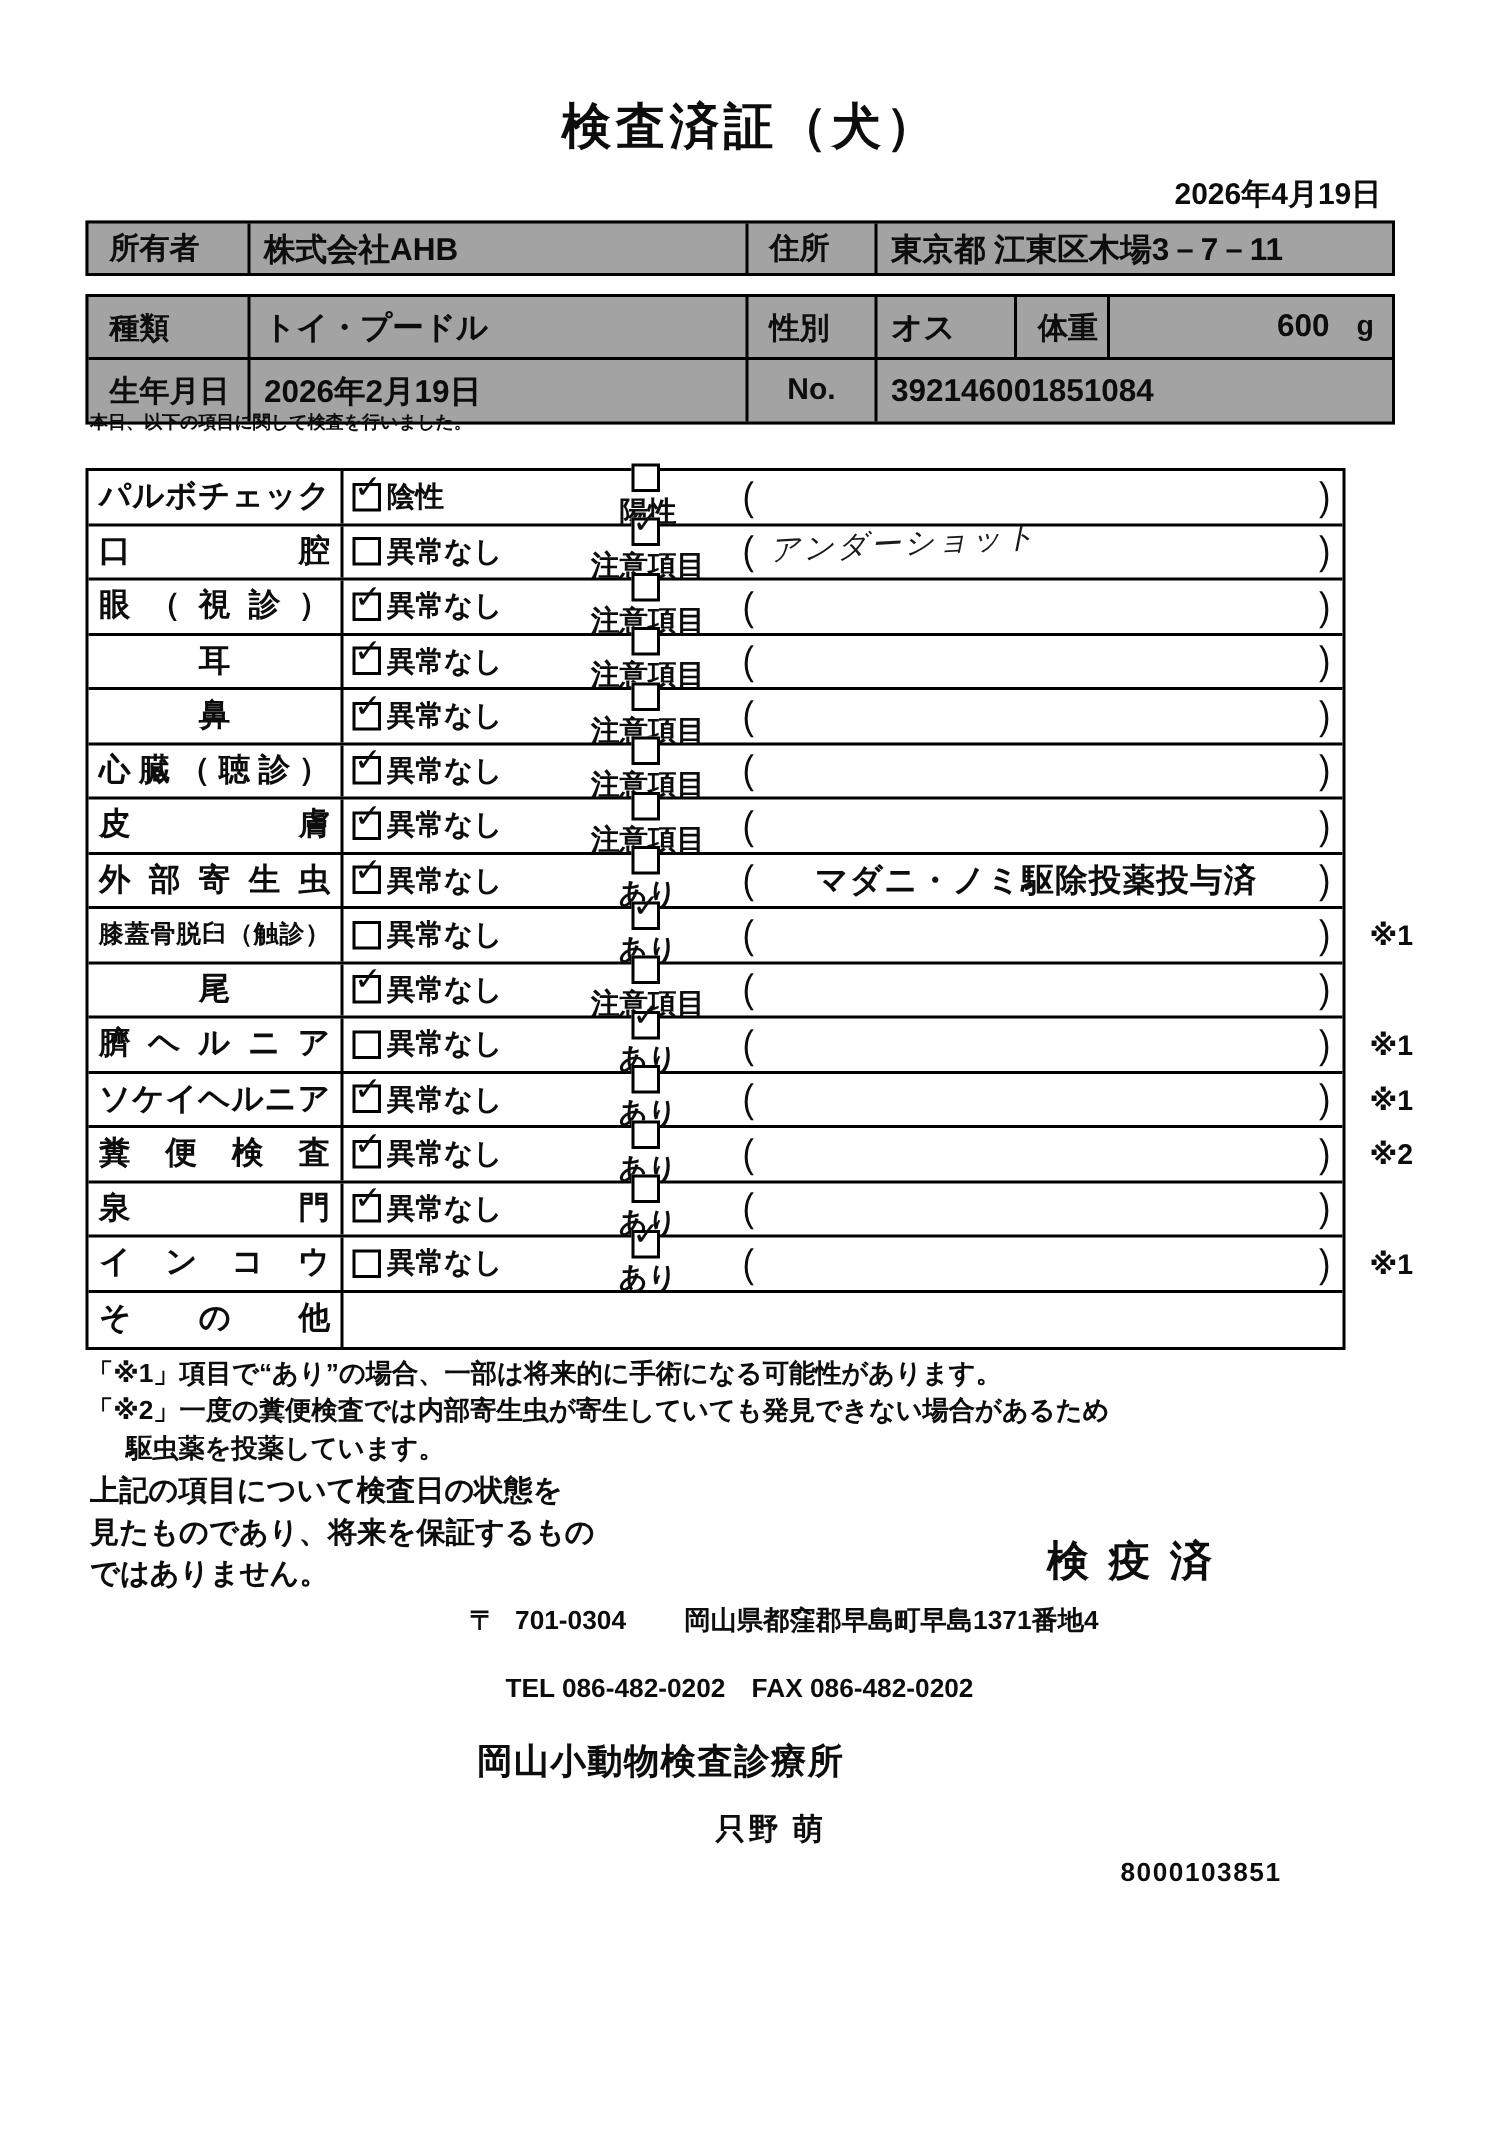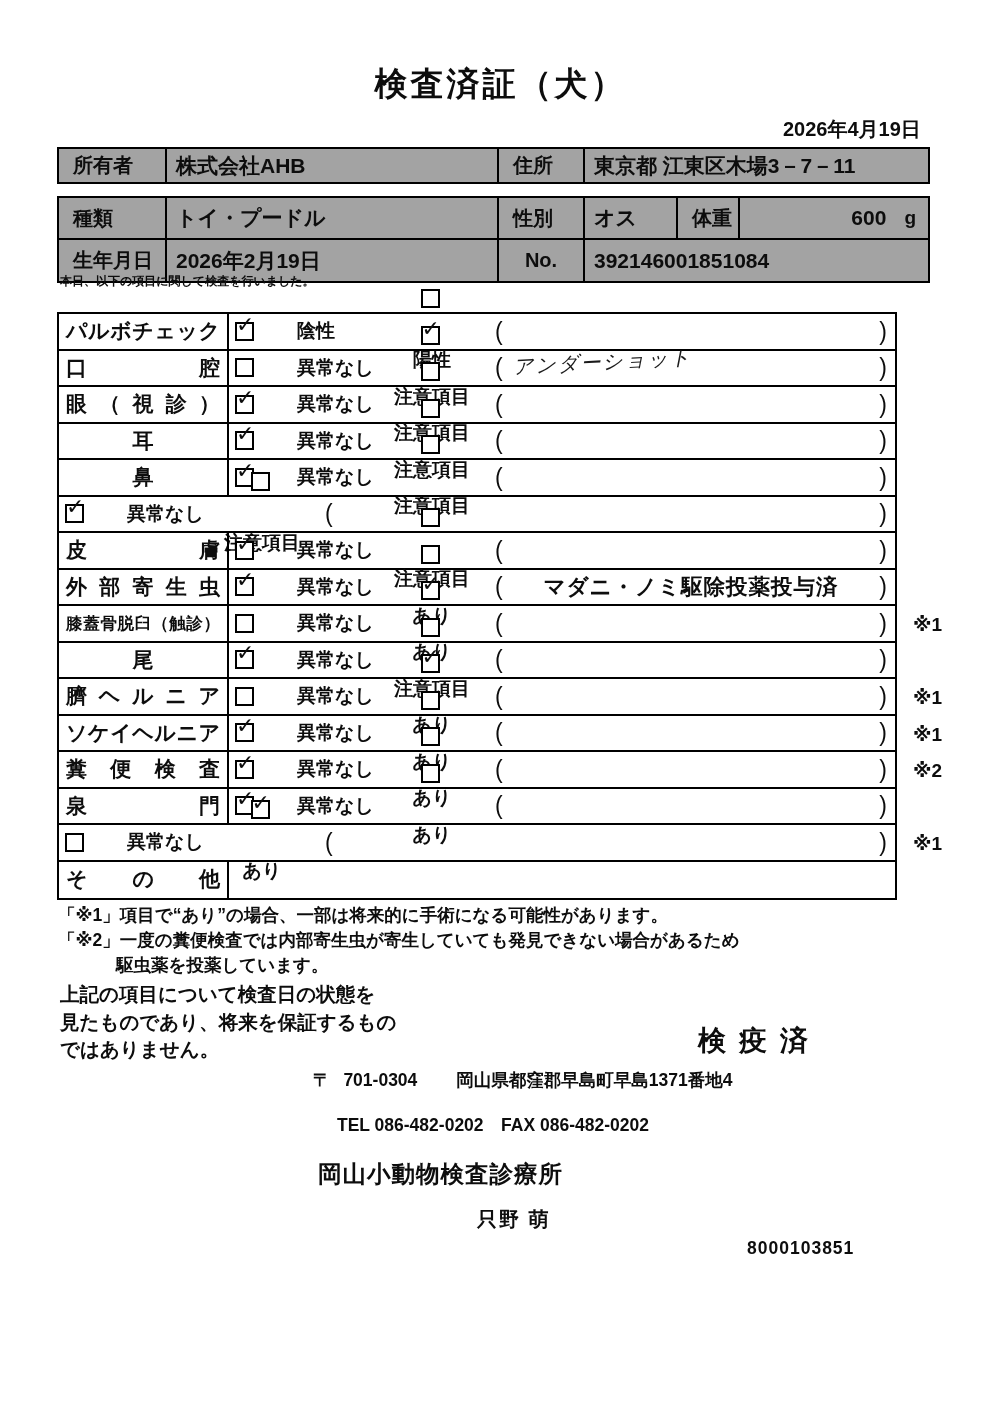--- a/index.html
+++ b/index.html
@@ -43,35 +43,35 @@
   .irow { display: flex; height: 36.5px; border-bottom: 2px solid #000; box-sizing: border-box; position: relative; align-items: stretch; }
   .irow:last-child { border-bottom: none; }
   .ilabel {
     width: 170px; flex: none; border-right: 2px solid #000; box-sizing: border-box;
     font-size: 21px; font-weight: 600; padding: 0 7px; line-height: 33px;
     text-align: justify; text-align-last: justify; overflow: hidden;
   }
   .ilabel.center { text-align: center; text-align-last: center; }
   .ilabel.small { font-size: 16.5px; line-height: 34px; }
   .icontent { flex: 1; display: flex; align-items: center; padding: 0 8px 0 6px; position: relative; }
-  .opt { display: flex; align-items: center; flex: none; gap: 39px; }
+  .opt { display: flex; align-items: center; flex: none; }
   .opt.first { width: 134px; }
   .opt.second { width: 126px; flex-direction: column; }
   .cb { width: 15px; height: 15px; border: 2px solid #000; box-sizing: content-box; margin-right: 4px; position: relative; flex: none; background: #fff; }
   .cb.checked::after { content: "\2713"; position: absolute; left: -1px; top: -11px; font-size: 22px; font-weight: 700; color: #0d0d0d; line-height: 1.1; }
   .opt-label { font-size: 19px; font-weight: 600; white-space: nowrap; }
   .paren { font-size: 23px; font-weight: 500; transform: scaleY(1.15); flex: none; }
   .note { flex: 1; padding: 0 10px; font-size: 20px; white-space: nowrap; overflow: visible; }
   .note.print { text-align: center; font-weight: 600; font-size: 21.5px; letter-spacing: 1px; }
   .note.handwritten { font-style: italic; font-weight: 500; font-size: 20px; letter-spacing: 2px; transform: rotate(-3deg); transform-origin: left center; color: #1a1a1a; }
   .marker { position: absolute; right: -47px; top: 7px; font-size: 19px; font-weight: 600; }
 
   
   .fnotes { position: absolute; top: 903px; left: 58px; font-size: 17.5px; font-weight: 600; line-height: 25px; }
-  .fn.indent { margin-left: 58px; }
+  .fn.indent { margin-left: 26px; }
   .stmt { position: absolute; top: 981px; left: 60px; font-size: 19.5px; font-weight: 700; line-height: 27.5px; }
   .stamp { position: absolute; top: 1022px; left: 698px; font-size: 28px; font-weight: 600; letter-spacing: 13px; }
 
   .postal { position: absolute; top: 1068px; left: 313px; font-size: 17.5px; font-weight: 600; }
   .postal .pc { margin-left: 8px; }
   .postal .addr { margin-left: 34px; }
   .tel { position: absolute; top: 1113px; left: 337px; font-size: 17.5px; font-weight: 600; }
   .clinic-name { position: absolute; top: 1158px; left: 318px; font-size: 23.5px; font-weight: 600; letter-spacing: 1px; }
   .vet-name { position: absolute; top: 1206px; left: 477px; font-size: 20px; font-weight: 600; letter-spacing: 2px; text-align: right; }
   .serial { position: absolute; top: 1238px; left: 747px; font-size: 17.5px; font-weight: 600; letter-spacing: 1px; }
@@ -189,20 +189,21 @@
           <span class="opt second">
             <span class="cb"></span>
             <span class="opt-label">注意項目</span>
           </span>
           <span class="paren">(</span>
           <span class="note"></span>
           <span class="paren">)</span>
         </div>
       </div>
       <div class="irow">
+        <div class="ilabel">心臓（聴診）</div>
         <div class="icontent">
           <span class="opt first">
             <span class="cb checked"></span>
             <span class="opt-label">異常なし</span>
           </span>
           <span class="opt second">
             <span class="cb"></span>
             <span class="opt-label">注意項目</span>
           </span>
           <span class="paren">(</span>
@@ -336,20 +337,21 @@
           <span class="opt second">
             <span class="cb"></span>
             <span class="opt-label">あり</span>
           </span>
           <span class="paren">(</span>
           <span class="note"></span>
           <span class="paren">)</span>
         </div>
       </div>
       <div class="irow">
+        <div class="ilabel">インコウ</div>
         <div class="icontent">
           <span class="opt first">
             <span class="cb"></span>
             <span class="opt-label">異常なし</span>
           </span>
           <span class="opt second">
             <span class="cb checked"></span>
             <span class="opt-label">あり</span>
           </span>
           <span class="paren">(</span>

